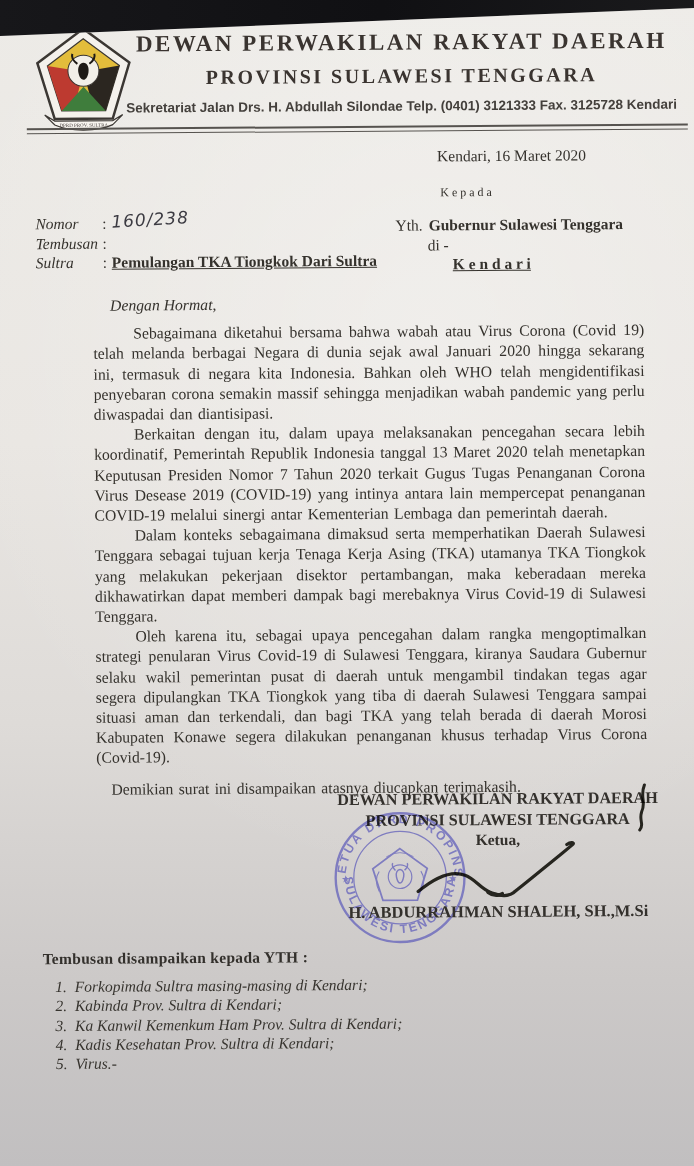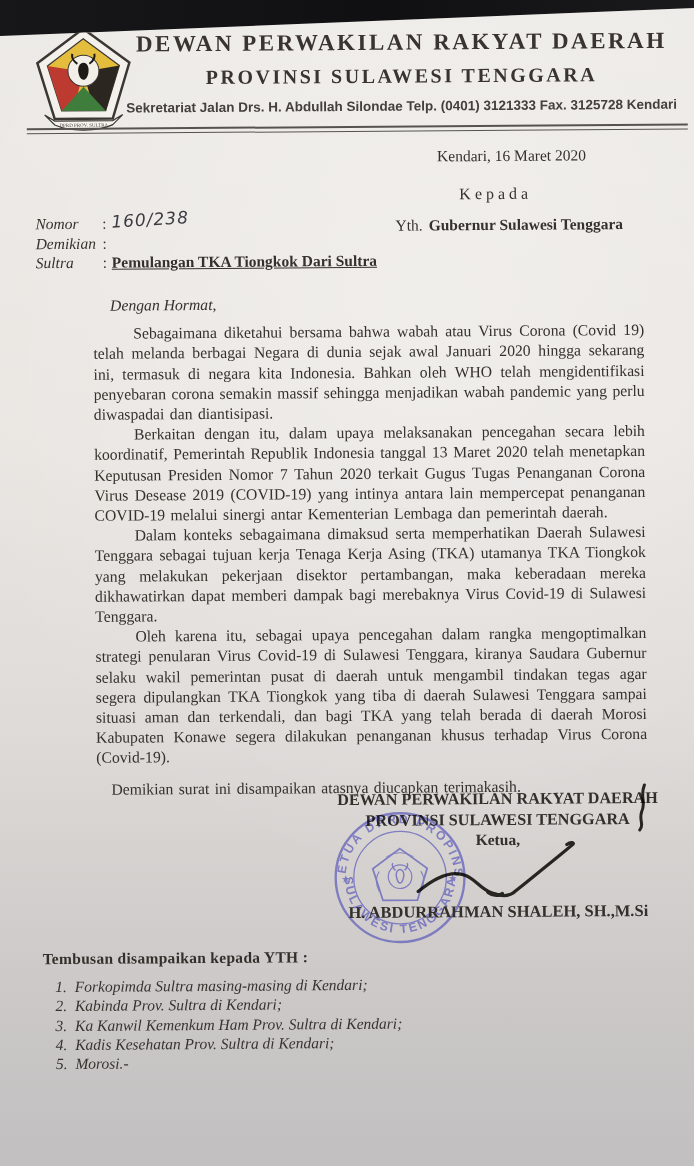--- a/index.html
+++ b/index.html
@@ -23,21 +23,21 @@
   
   .logo{position:absolute;left:36px;top:24px;width:102px;height:112px;}
   .lh-text{position:absolute;left:118px;right:2px;top:30px;text-align:center;color:#3a3430;}
   .lh-line1{font-size:23px;font-weight:700;letter-spacing:2.5px;white-space:nowrap;}
   .lh-line2{font-size:20px;font-weight:700;letter-spacing:2.5px;margin-top:9px;white-space:nowrap;}
   .lh-addr{font-family:"Liberation Sans",sans-serif;font-size:13.5px;font-weight:600;margin-top:11px;color:#44403c;white-space:nowrap;}
   .rule{position:absolute;left:30px;right:3px;top:126px;height:3px;
     border-top:2.5px solid #56534f;border-bottom:1.5px solid #56534f;}
   
   .date-line{position:absolute;left:440px;top:148px;font-size:15.5px;}
-  .kepada{position:absolute;left:462px;top:186px;font-size:16px;}
+  .kepada{position:absolute;left:443px;top:186px;font-size:12px;}
   .meta-left{position:absolute;left:38px;top:212px;font-size:15.5px;line-height:19.5px;}
   .meta-row{display:flex;}
   .meta-label{width:62px;font-style:italic;}
   .meta-colon{width:14px;text-align:center;}
   .hand{font-family:"DejaVu Sans",sans-serif;font-style:italic;font-size:17px;color:#3c3b42;
     display:inline-block;transform:rotate(-3deg) translateY(-3px);letter-spacing:1px;}
   .perihal-value{font-weight:700;text-decoration:underline;}
   .recipient{position:absolute;left:398px;top:216px;font-size:15.5px;line-height:19.5px;}
   .recipient .row1 b{margin-left:6px;}
   .recipient .row2{margin-left:32px;}
@@ -92,35 +92,37 @@
   <div class="date-line">Kendari,  16 Maret 2020</div>
   <div class="kepada">K e p a d a</div>
 
   <div class="meta-left">
     <div class="meta-row">
       <span class="meta-label">Nomor</span>
       <span class="meta-colon">:</span>
       <span class="hand">160/238</span>
     </div>
     <div class="meta-row">
-      <span class="meta-label">Demikian</span>
+      <span class="meta-label">Tembusan</span>
       <span class="meta-colon">:</span>
       <span></span>
     </div>
     <div class="meta-row">
       <span class="meta-label">Sultra</span>
       <span class="meta-colon">:</span>
       <span class="perihal-value">Pemulangan TKA Tiongkok Dari Sultra</span>
     </div>
   </div>
 
   <div class="recipient">
     <div class="row1">
       <span>Yth.</span><b>Gubernur Sulawesi Tenggara</b>
     </div>
+    <div class="row2">di -</div>
+    <div class="row3">K e n d a r i</div>
   </div>
 
   <div class="body-block">
     <div class="salutation">Dengan Hormat,</div>
     <p>Sebagaimana diketahui bersama bahwa wabah atau Virus Corona (Covid 19) telah melanda berbagai Negara di dunia sejak awal Januari 2020 hingga sekarang ini, termasuk di negara kita Indonesia. Bahkan oleh WHO telah mengidentifikasi penyebaran corona semakin massif sehingga menjadikan wabah pandemic yang perlu diwaspadai dan diantisipasi.</p>
     <p>Berkaitan dengan itu, dalam upaya melaksanakan pencegahan secara lebih koordinatif, Pemerintah Republik Indonesia tanggal 13 Maret 2020 telah menetapkan Keputusan Presiden Nomor 7 Tahun 2020  terkait Gugus Tugas Penanganan Corona Virus Desease 2019 (COVID-19) yang intinya antara lain mempercepat penanganan COVID-19 melalui sinergi antar Kementerian Lembaga dan pemerintah daerah.</p>
     <p>Dalam konteks sebagaimana dimaksud serta memperhatikan Daerah Sulawesi Tenggara sebagai tujuan kerja Tenaga Kerja Asing (TKA) utamanya TKA Tiongkok yang melakukan pekerjaan disektor pertambangan, maka keberadaan mereka dikhawatirkan dapat memberi dampak bagi merebaknya Virus Covid-19 di Sulawesi Tenggara.</p>
     <p>Oleh karena itu, sebagai upaya pencegahan dalam rangka mengoptimalkan strategi penularan Virus Covid-19 di Sulawesi Tenggara, kiranya Saudara Gubernur selaku wakil pemerintan pusat di daerah untuk mengambil tindakan tegas agar segera dipulangkan TKA Tiongkok yang tiba di daerah Sulawesi Tenggara sampai situasi aman dan terkendali, dan bagi TKA yang telah berada di daerah Morosi Kabupaten Konawe segera dilakukan penanganan khusus terhadap Virus Corona (Covid-19).</p>
     <p class="closing">Demikian surat ini disampaikan atasnya diucapkan terimakasih.</p>
   </div>
@@ -166,18 +168,18 @@
 
   <div class="sign-name">H. ABDURRAHMAN SHALEH, SH.,M.Si</div>
 
   <div class="tembusan">
     <div class="tembusan-heading">Tembusan disampaikan kepada YTH :</div>
     <ol>
       <li><span>Forkopimda Sultra masing-masing di Kendari;</span></li>
       <li><span>Kabinda Prov. Sultra di Kendari;</span></li>
       <li><span>Ka Kanwil Kemenkum Ham Prov. Sultra di Kendari;</span></li>
       <li><span>Kadis Kesehatan Prov. Sultra di Kendari;</span></li>
-      <li><span>Morosi.-</span></li>
+      <li><span>Virus.-</span></li>
     </ol>
   </div>
 
 </div>
 </div>
 
 </body></html>

